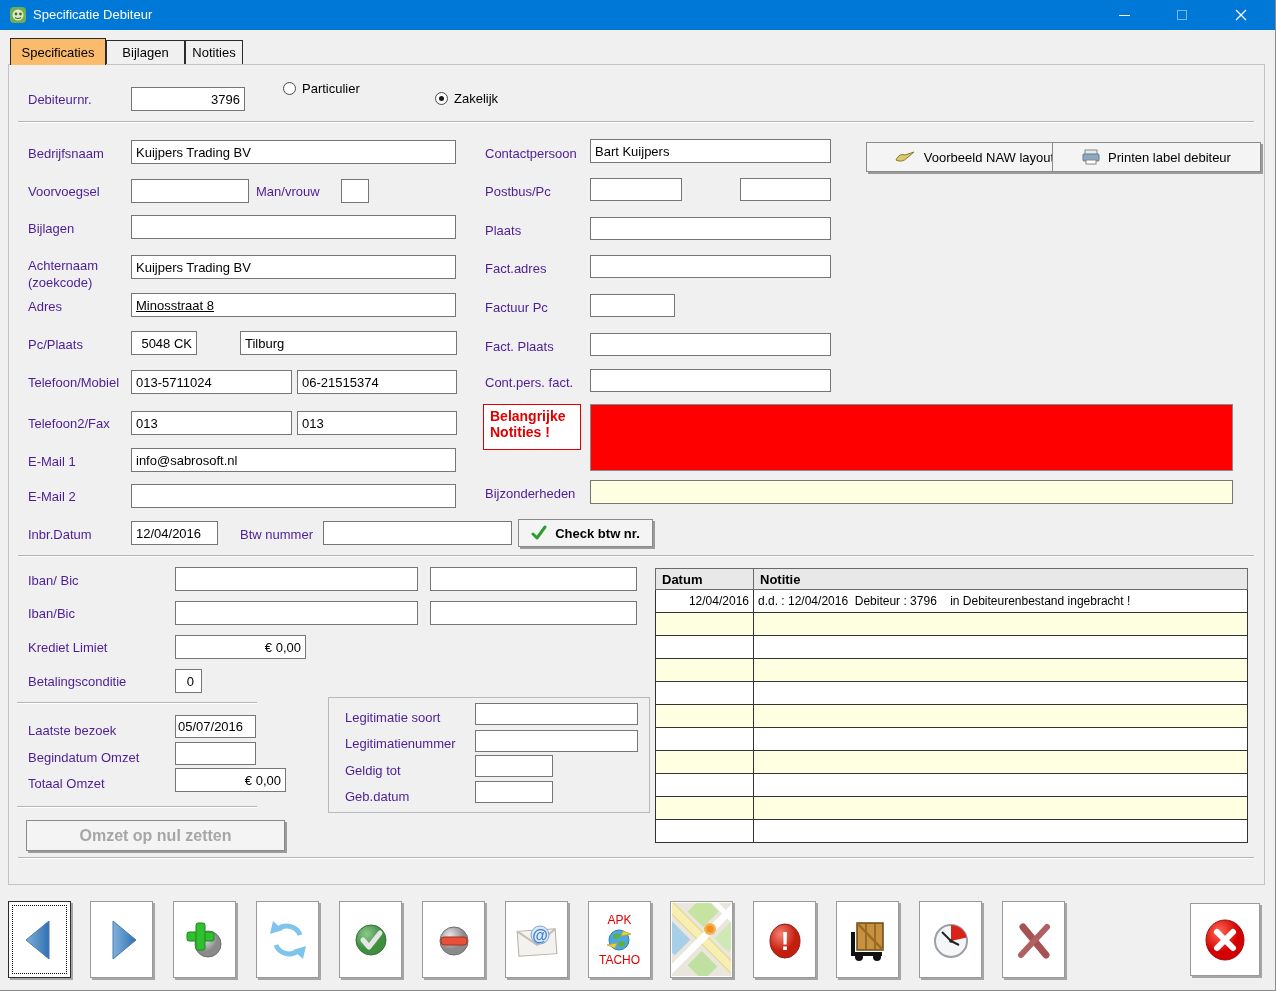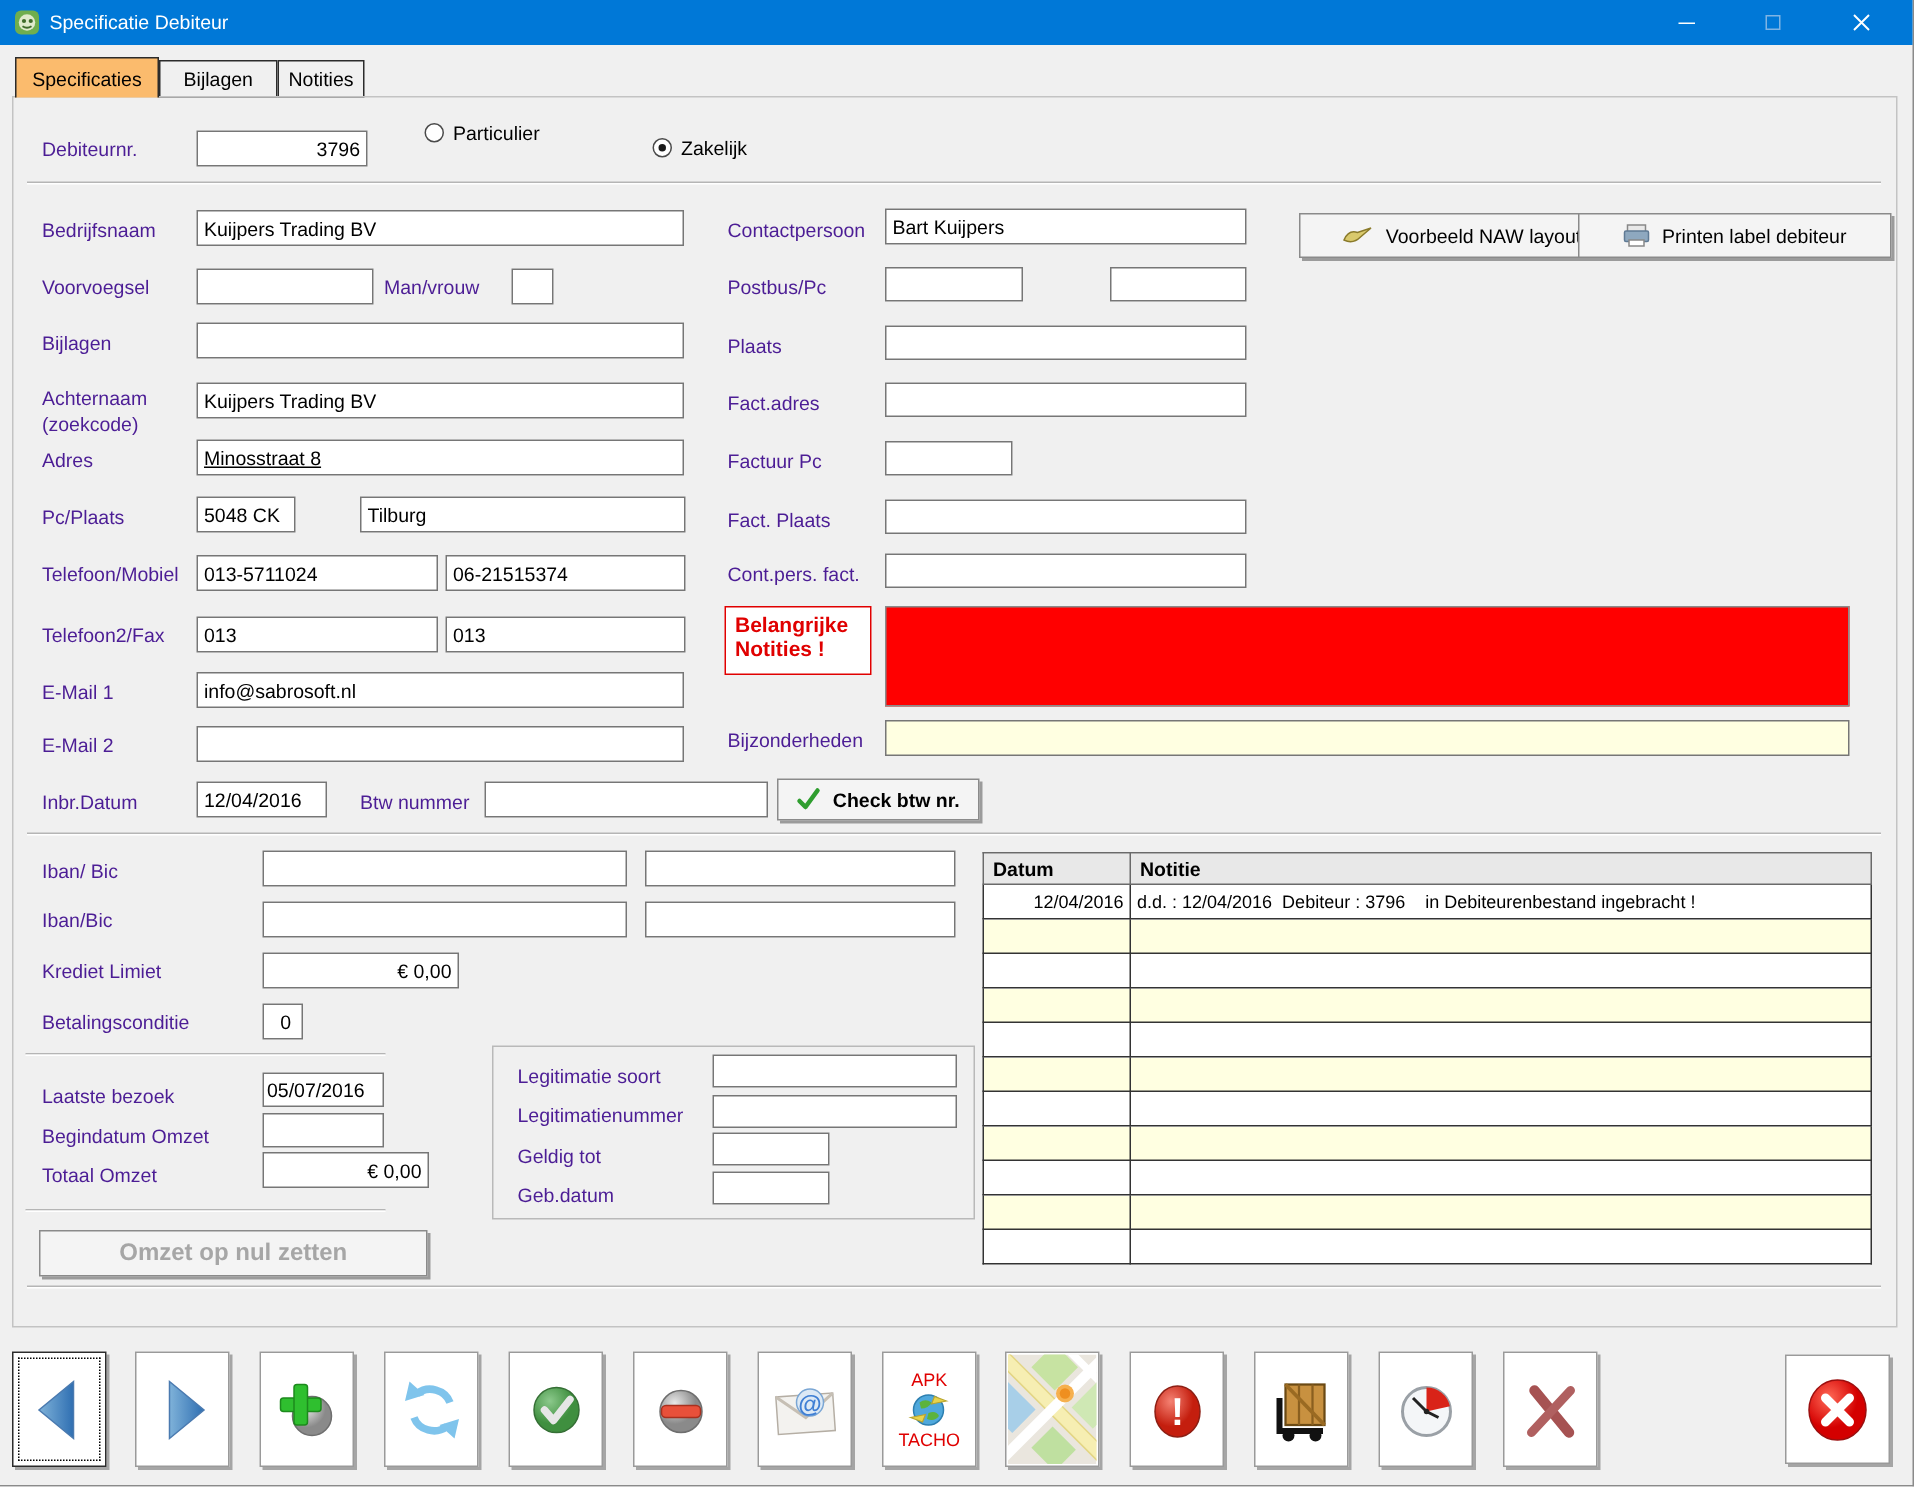--- a/index.html
+++ b/index.html
@@ -124,21 +124,21 @@
   <input class="inp" style="left: 131px; top: 215px; width: 325px;" value="">
 
   <span class="lbl" style="left:28px; top:258px;">Achternaam</span>
   <span class="lbl" style="left:28px; top:275px;">(zoekcode)</span>
   <input class="inp" style="left: 131px; top: 255px; width: 325px;" value="Kuijpers Trading BV">
 
   <span class="lbl" style="left:28px; top:299px;">Adres</span>
   <input class="inp" style="left: 131px; top: 293px; width: 325px; text-decoration: underline;" value="Minosstraat 8">
 
   <span class="lbl" style="left:28px; top:337px;">Pc/Plaats</span>
-  <input class="inp" style="left: 131px; top: 331px; width: 66px;" value="5048 CK">
+  <input class="inp" style="left: 131px; top: 331px; width: 66px; text-align: right;" value="5048 CK">
   <input class="inp" style="left: 240px; top: 331px; width: 217px;" value="Tilburg">
 
   <span class="lbl" style="left:28px; top:375px;">Telefoon/Mobiel</span>
   <input class="inp" style="left: 131px; top: 370px; width: 161px;" value="013-5711024">
   <input class="inp" style="left: 297px; top: 370px; width: 160px;" value="06-21515374">
 
   <span class="lbl" style="left:28px; top:416px;">Telefoon2/Fax</span>
   <input class="inp" style="left: 131px; top: 411px; width: 161px;" value="013">
   <input class="inp" style="left: 297px; top: 411px; width: 160px;" value="013">
 

